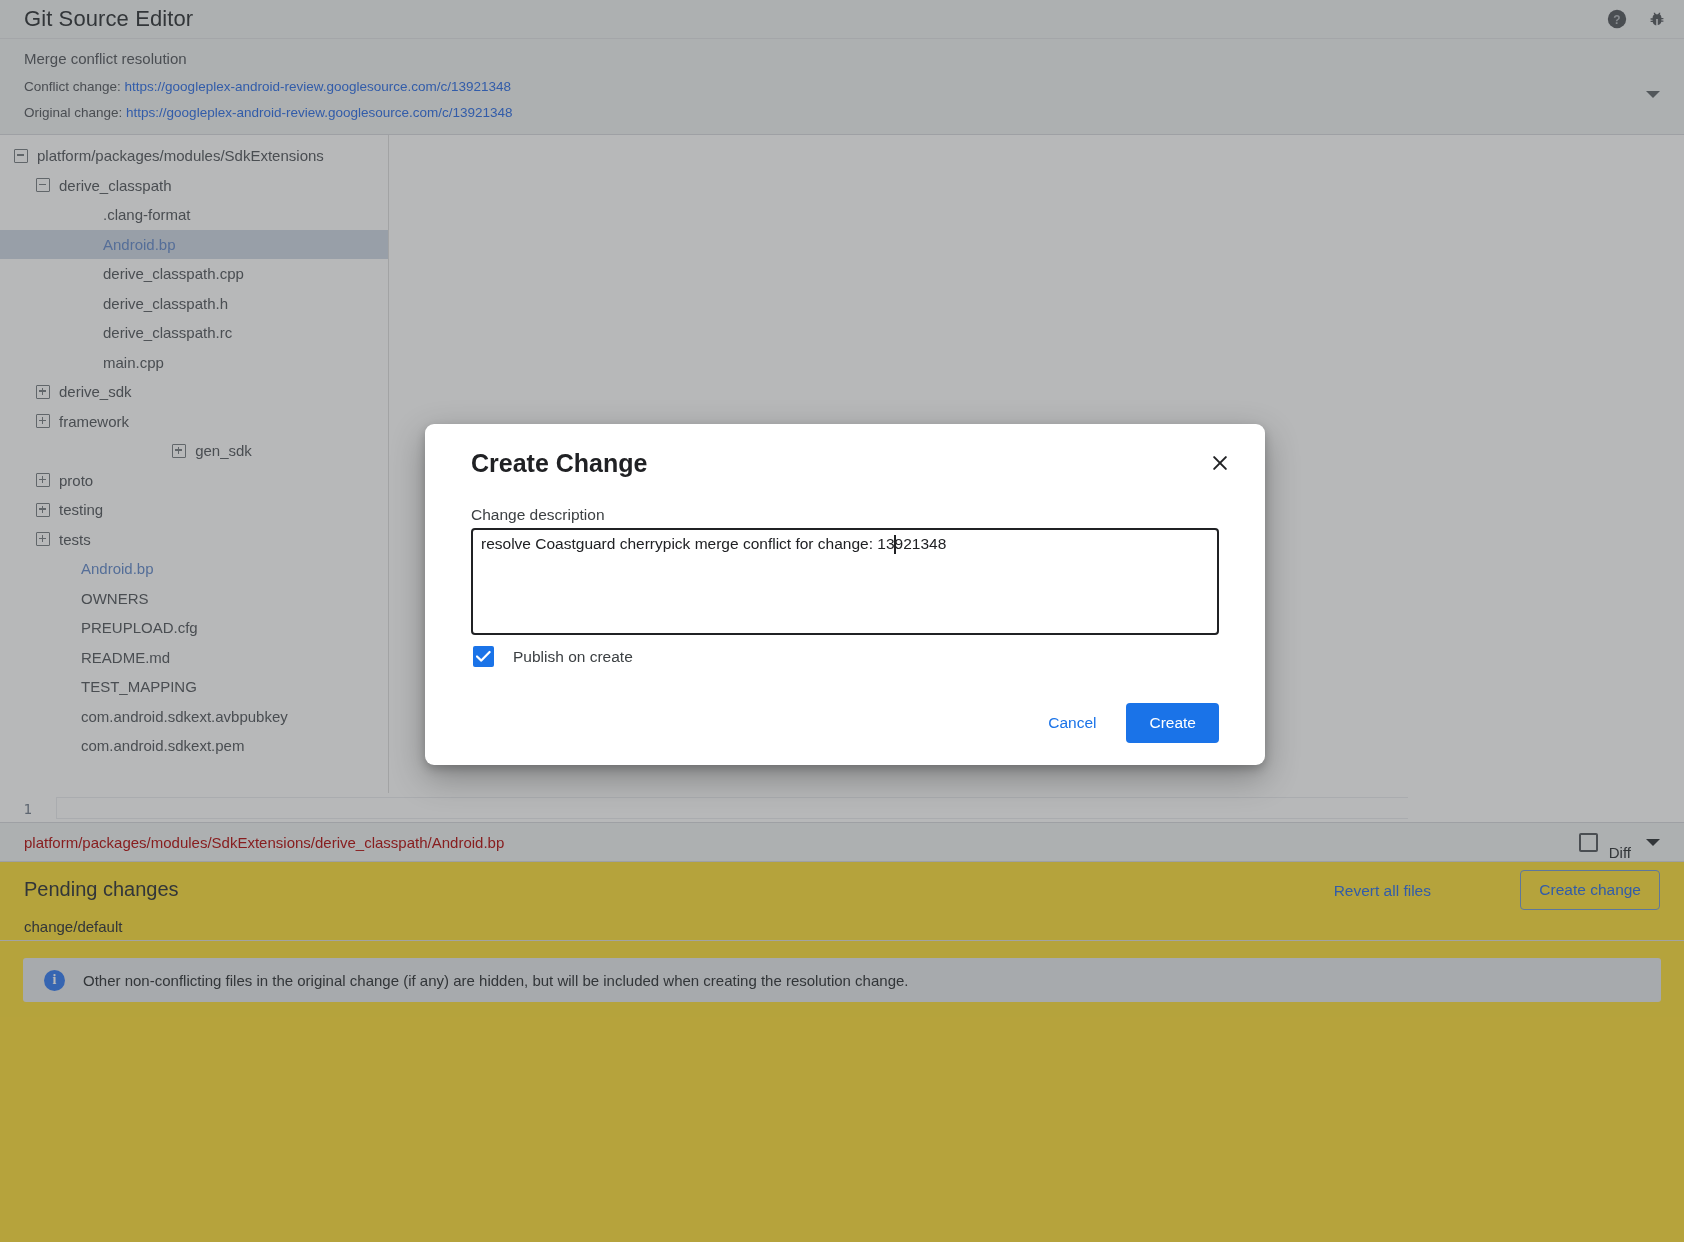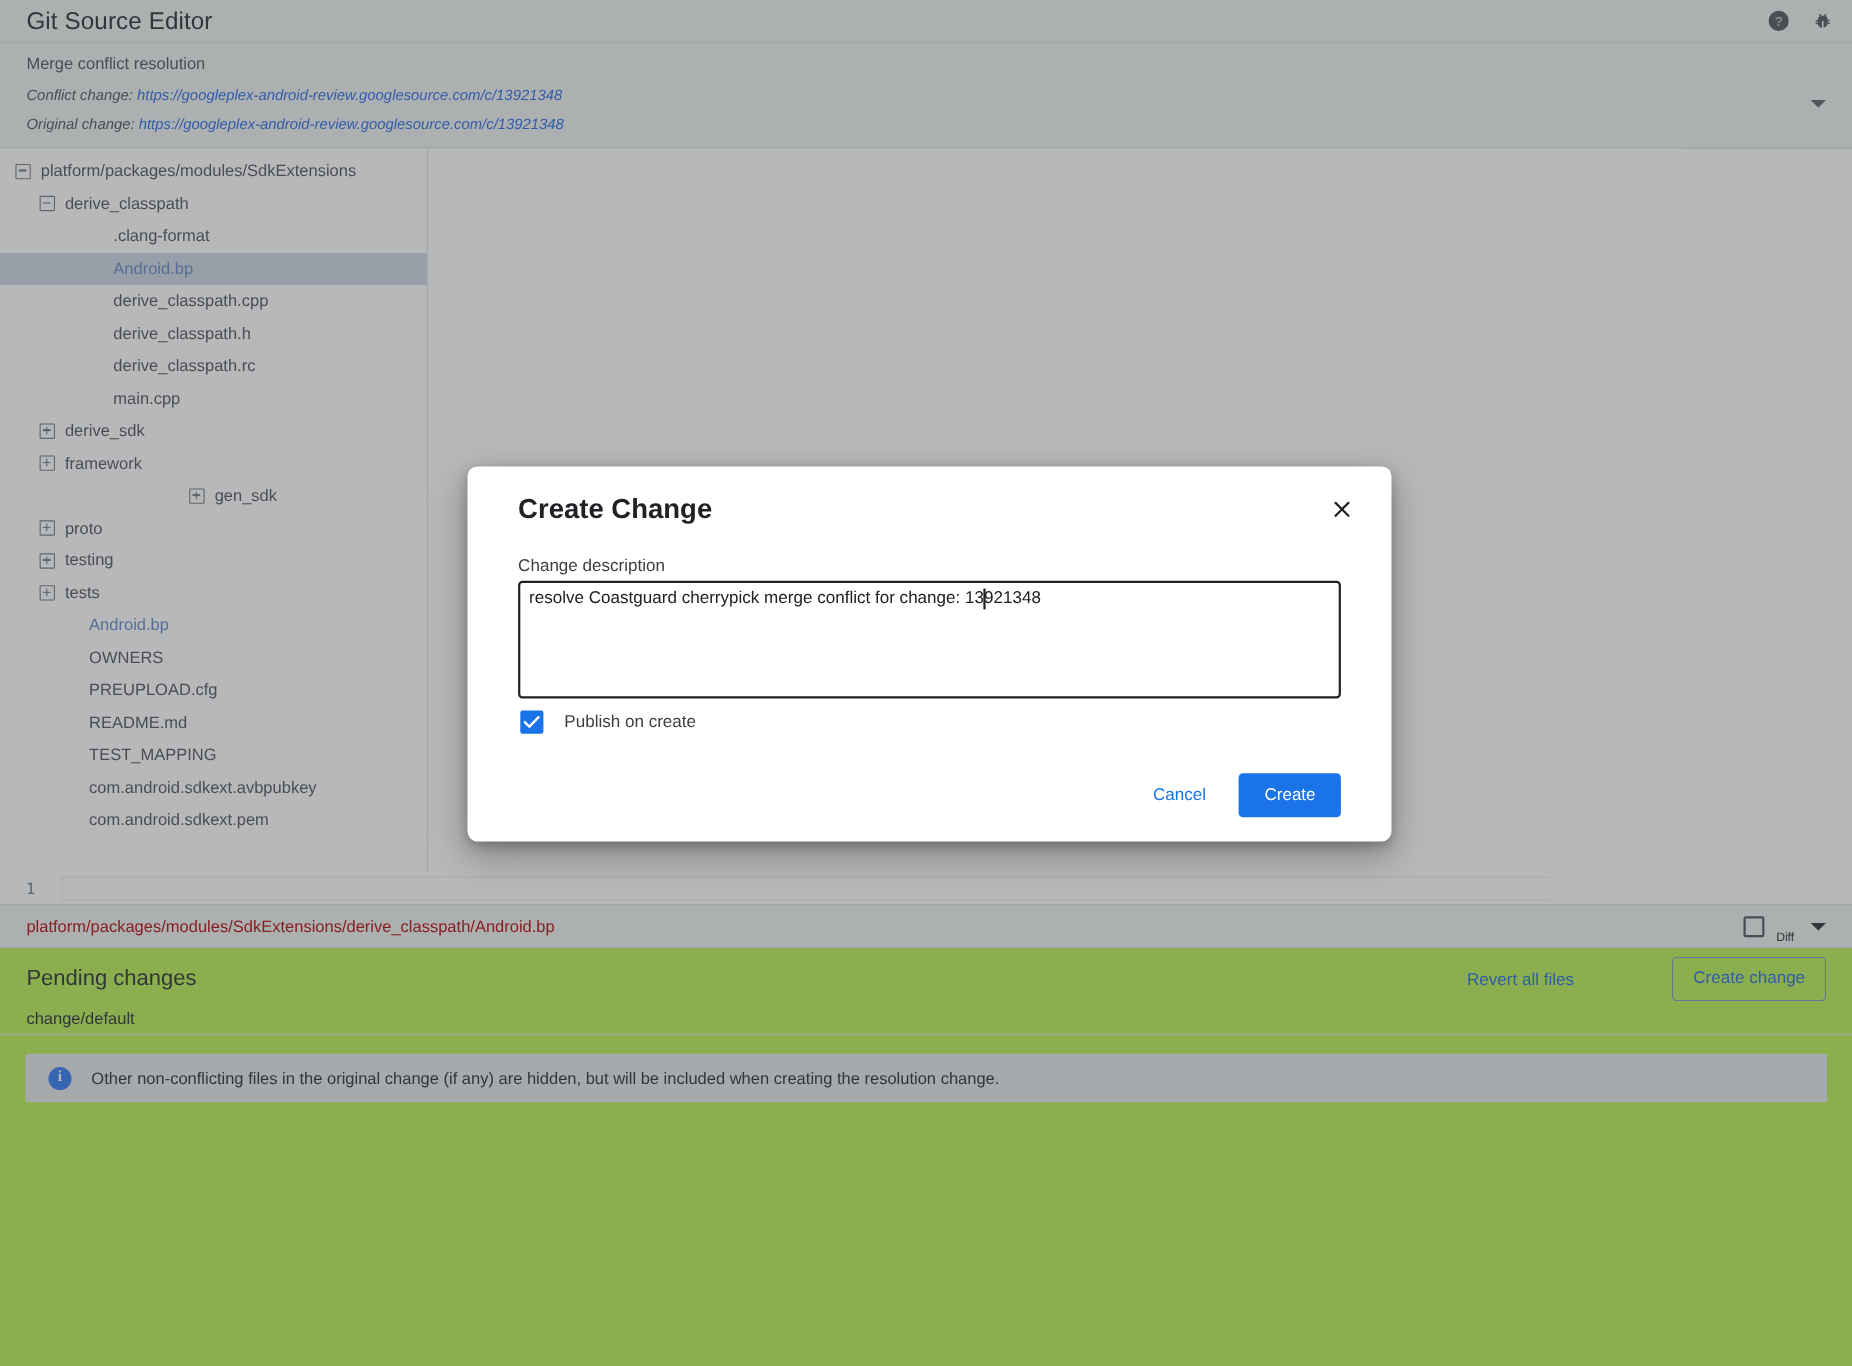--- a/index.html
+++ b/index.html
@@ -46,21 +46,20 @@
     border-bottom: 1px solid #dadce0;
   }
   .merge-title {
     position: absolute; left: 24px; top: 11px;
     font-size: 15px; color: #5f6368;
   }
   .merge-row {
     position: absolute; left: 24px;
     font-size: 13.5px; color: #5f6368;
     white-space: nowrap;
-    font-style: italic;
   }
   .merge-row.r1 { top: 40px; }
   .merge-row.r2 { top: 66px; }
   .merge-link {
     color: #3b78e7; text-decoration: none; cursor: pointer;
   }
   .collapse-chevron {
     position: absolute; right: 24px; top: 52px;
     width: 0; height: 0;
     border-left: 7px solid transparent;
@@ -165,35 +164,35 @@
   .diff-group {
     margin-left: auto; margin-right: 24px;
     display: flex; align-items: center; gap: 11px;
   }
   .diff-box {
     width: 19px; height: 19px;
     border: 2px solid #5f6368;
     border-radius: 2px;
     cursor: pointer;
   }
-  .diff-label { font-size: 11px; color: #3c4043; margin-top: 20px; }
+  .diff-label { font-size: 15px; color: #3c4043; margin-top: 20px; }
   .diff-caret {
     width: 0; height: 0;
     border-left: 7px solid transparent;
     border-right: 7px solid transparent;
     border-top: 7px solid #3c4043;
     cursor: pointer;
     margin-left: 4px;
   }
 
   
   .pending {
     position: absolute; top: 862px; left: 0;
     width: 1684px; height: 380px;
-    background: #bef264;
+    background: #fde047;
   }
   .pending-head {
     position: relative;
     height: 78px;
   }
   .pending-title {
     position: absolute; left: 24px; top: 16px;
     font-size: 20px; color: #3c4043;
   }
   .pending-sub {

